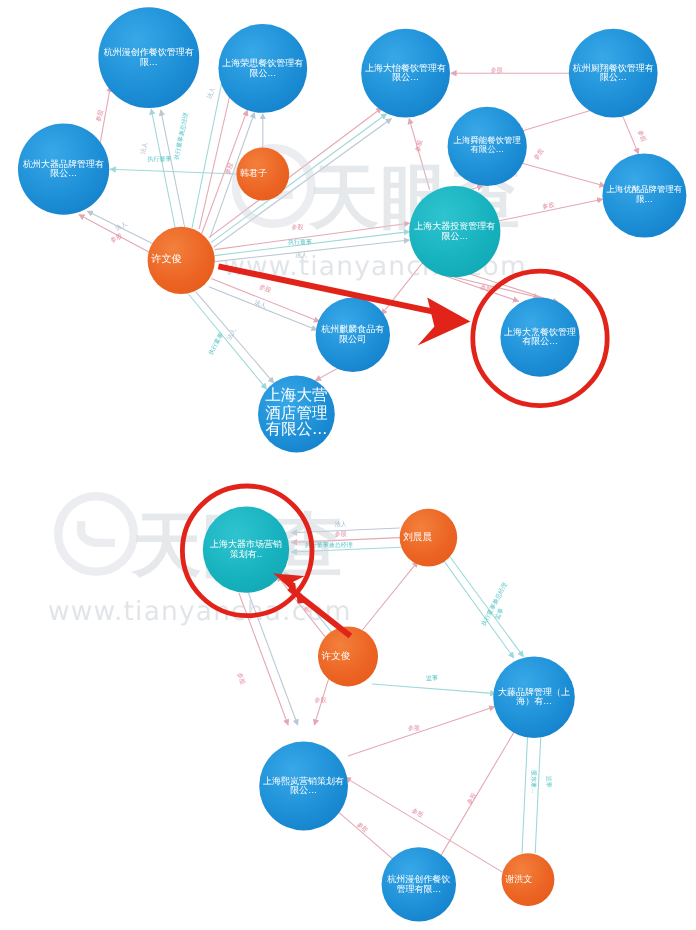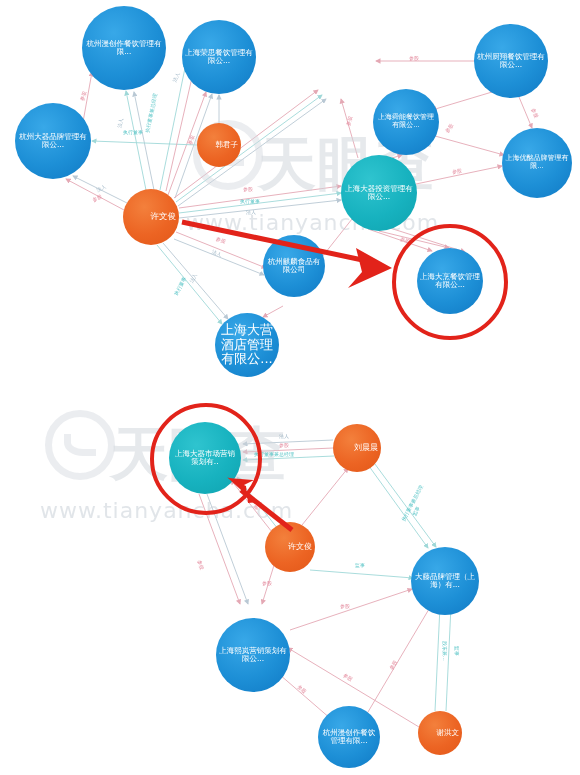--- a/index.html
+++ b/index.html
@@ -11,21 +11,21 @@
   #stage{position:relative;width:580px;height:775px;background:#fff;overflow:hidden;}
 
   .graph{position:absolute;left:0;width:580px;}
   #graph-top{top:0;height:390px;}
   #graph-bottom{top:390px;height:385px;}
 
   svg.edges{position:absolute;left:0;top:0;width:580px;height:100%;overflow:visible;}
 
   .node{
     position:absolute;border-radius:50%;
-    display:flex;align-items:center;justify-content:flex-end;
+    display:flex;align-items:center;justify-content:flex-start;
     text-align:center;color:#ffffff;
     line-height:1.12;
     box-sizing:border-box;
     -webkit-font-smoothing:antialiased;
     z-index:3;
   }
   .node .lbl{display:block;padding:0 3px;word-break:break-all;}
   .node.blue{
     background:radial-gradient(circle at 38% 32%, #38a8e8 0%, #1d8fd6 55%, #1079c4 100%);
   }
@@ -154,20 +154,23 @@
         <line x1="352" y1="219" x2="318" y2="262" stroke="#e4a8b4" marker-end="url(#ah-pink)"></line>
       </g>
     </svg>
 
     <div class="node blue" style="left:82px;top:6px;width:84px;height:84px;font-size:7.5px;">
       <span class="lbl">杭州漫创作餐饮管理有限...</span>
     </div>
     <div class="node blue" style="left:182px;top:20px;width:74px;height:74px;font-size:7.5px;">
       <span class="lbl">上海荣思餐饮管理有限公...</span>
     </div>
+    <div class="node blue" style="left:301px;top:24px;width:74px;height:74px;font-size:7.5px;">
+      <span class="lbl">上海大怡餐饮管理有限公...</span>
+    </div>
     <div class="node blue" style="left:474px;top:24px;width:74px;height:74px;font-size:7.5px;">
       <span class="lbl">杭州厨翔餐饮管理有限公...</span>
     </div>
     <div class="node blue" style="left:502px;top:128px;width:70px;height:70px;font-size:7px;">
       <span class="lbl">上海优酩品牌管理有限...</span>
     </div>
     <div class="node blue" style="left:373px;top:89px;width:66px;height:66px;font-size:7px;">
       <span class="lbl">上海舜能餐饮管理有限公...</span>
     </div>
     <div class="node blue" style="left:15px;top:103px;width:76px;height:76px;font-size:7.5px;">
@@ -175,21 +178,21 @@
     </div>
     <div class="node teal" style="left:341px;top:155px;width:76px;height:76px;font-size:7.5px;">
       <span class="lbl">上海大器投资管理有限公...</span>
     </div>
     <div class="node orange" style="left:197px;top:123px;width:44px;height:44px;font-size:7.5px;">
       <span class="lbl">韩君子</span>
     </div>
     <div class="node orange" style="left:123px;top:189px;width:56px;height:56px;font-size:8.5px;">
       <span class="lbl">许文俊</span>
     </div>
-    <div class="node blue" style="left:263px;top:235px;width:62px;height:62px;font-size:7.5px;">
+    <div class="node blue" style="left:263px;top:248px;width:62px;height:62px;font-size:7.5px;">
       <span class="lbl">杭州麒麟食品有限公司</span>
     </div>
     <div class="node blue" style="left:417px;top:248px;width:66px;height:66px;font-size:7.5px;">
       <span class="lbl">上海大烹餐饮管理有限公...</span>
     </div>
     <div class="node blue" style="left:215px;top:313px;width:64px;height:64px;font-size:13px;">
       <span class="lbl">上海大营酒店管理有限公...</span>
     </div>
 
     <div class="edge-label el-pink" style="left:78px;top:93px;transform:rotate(-72deg);">参股</div>

